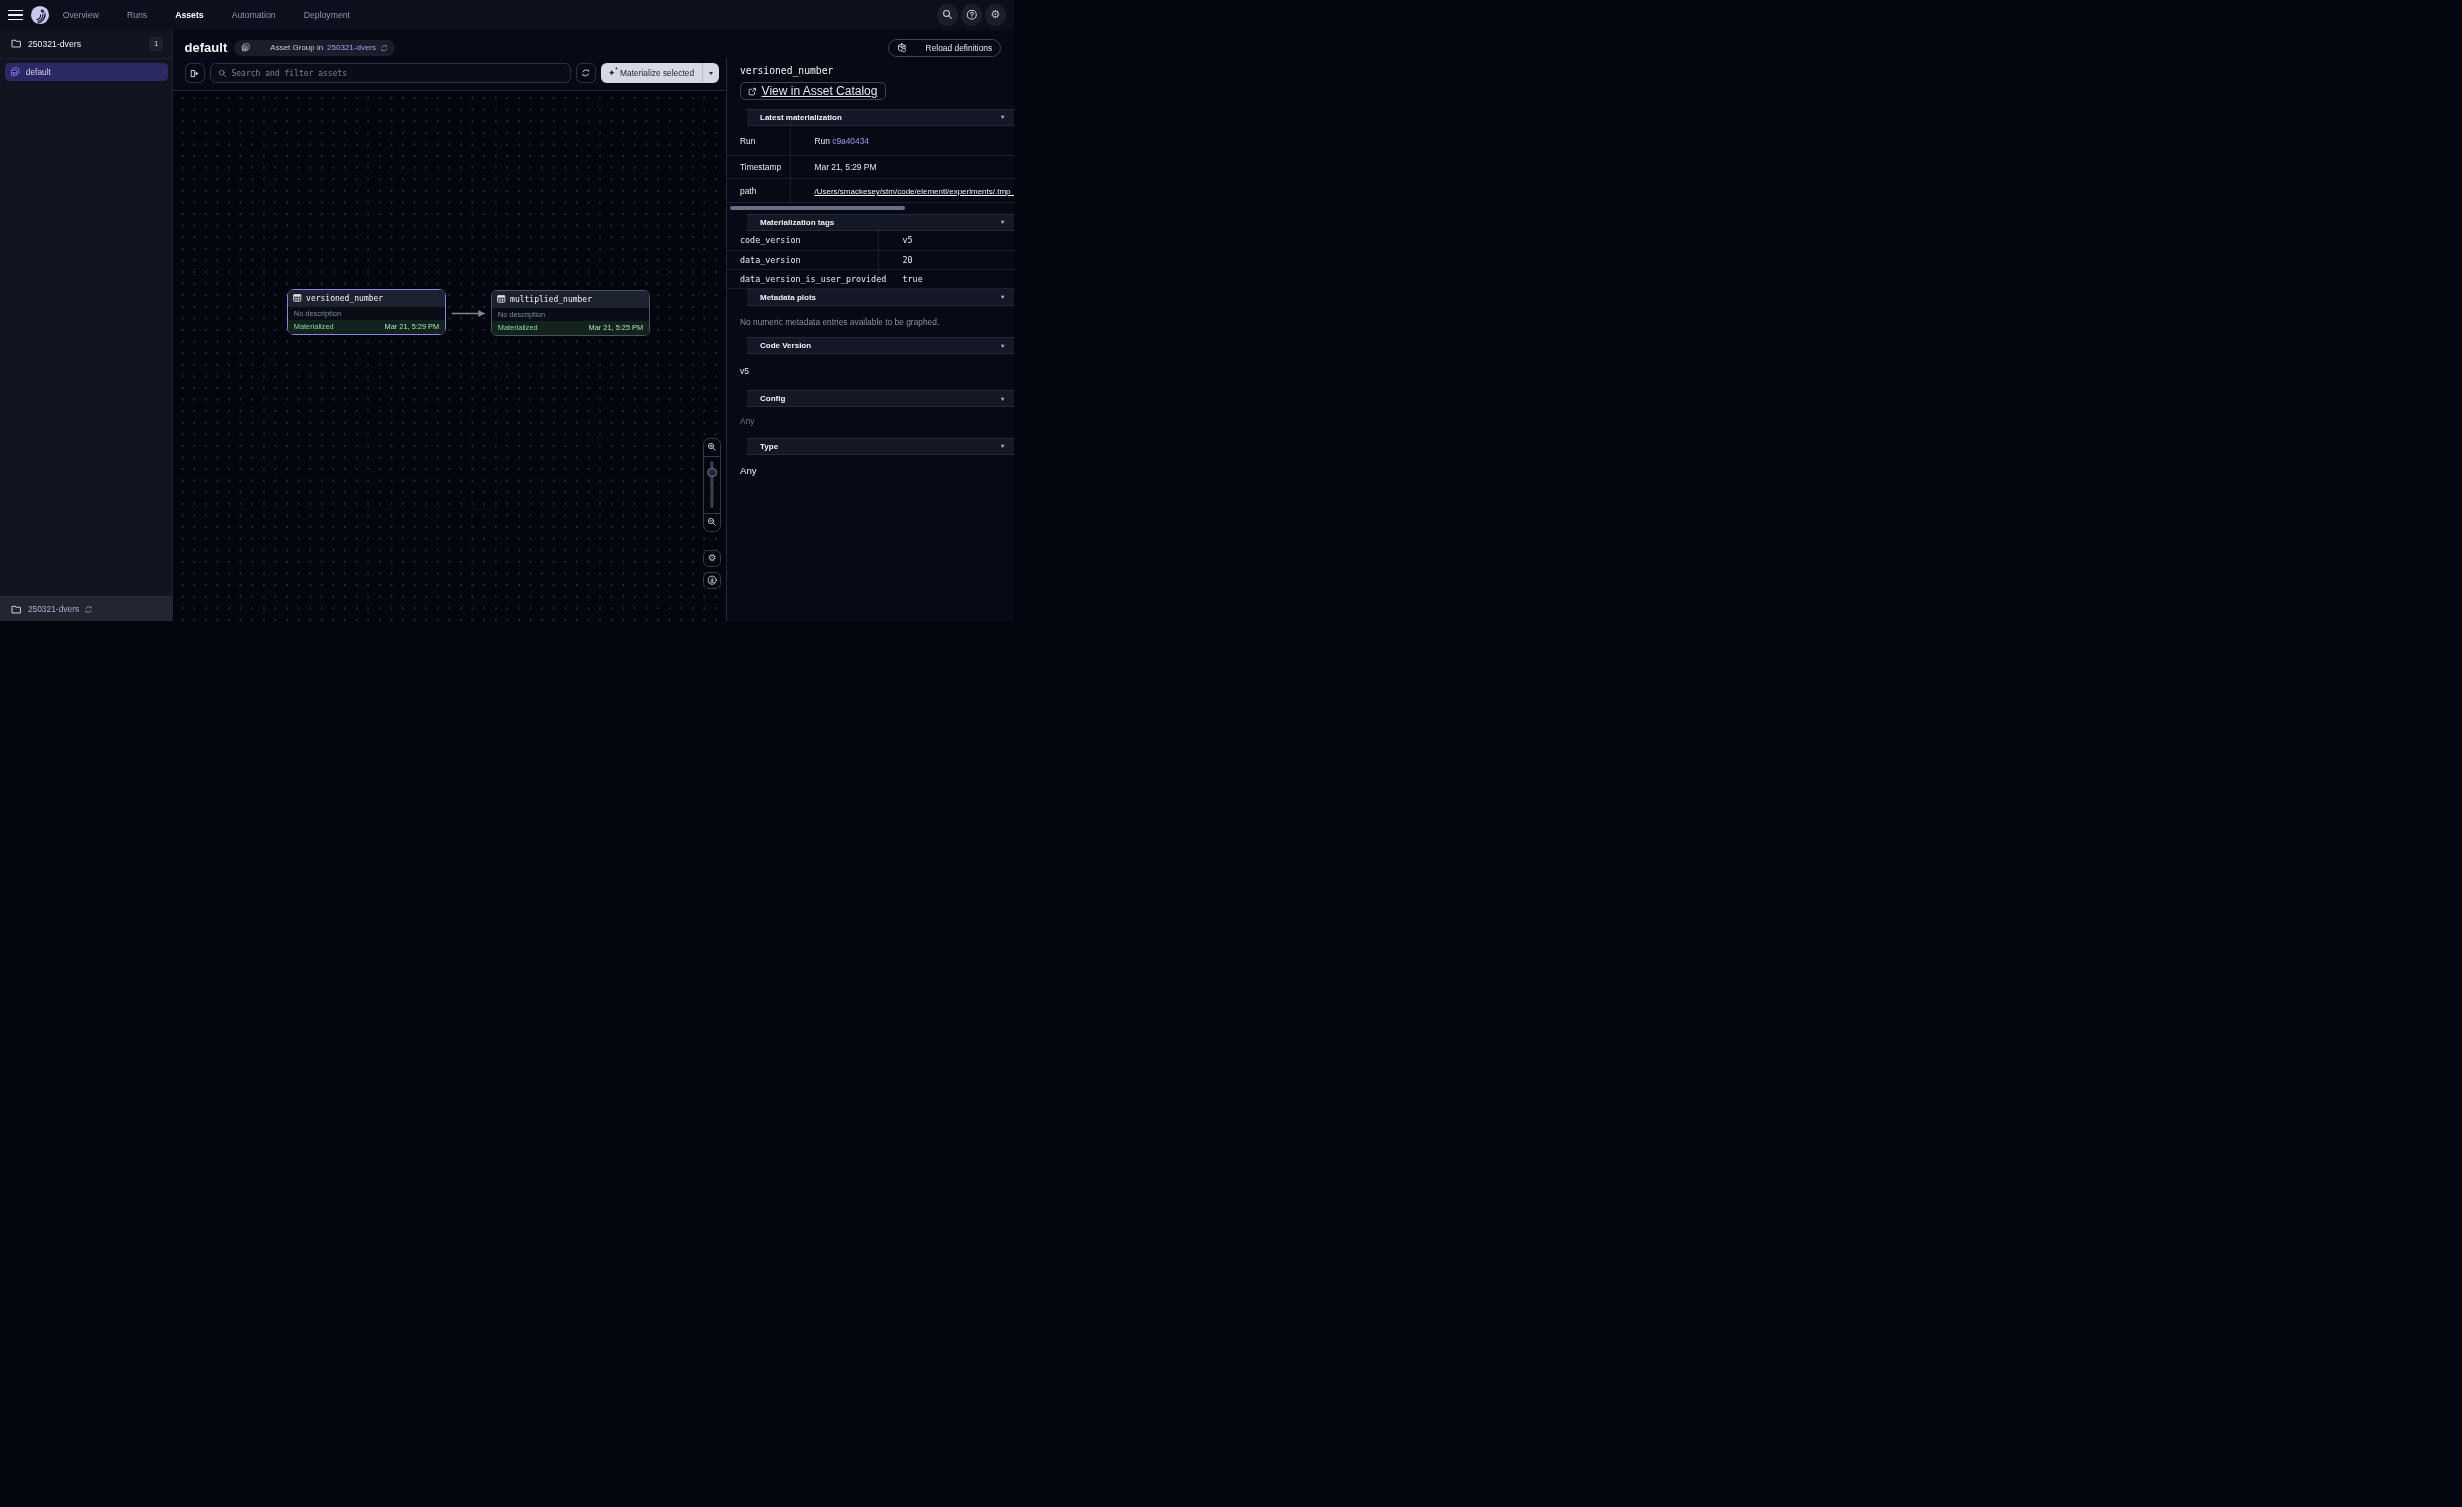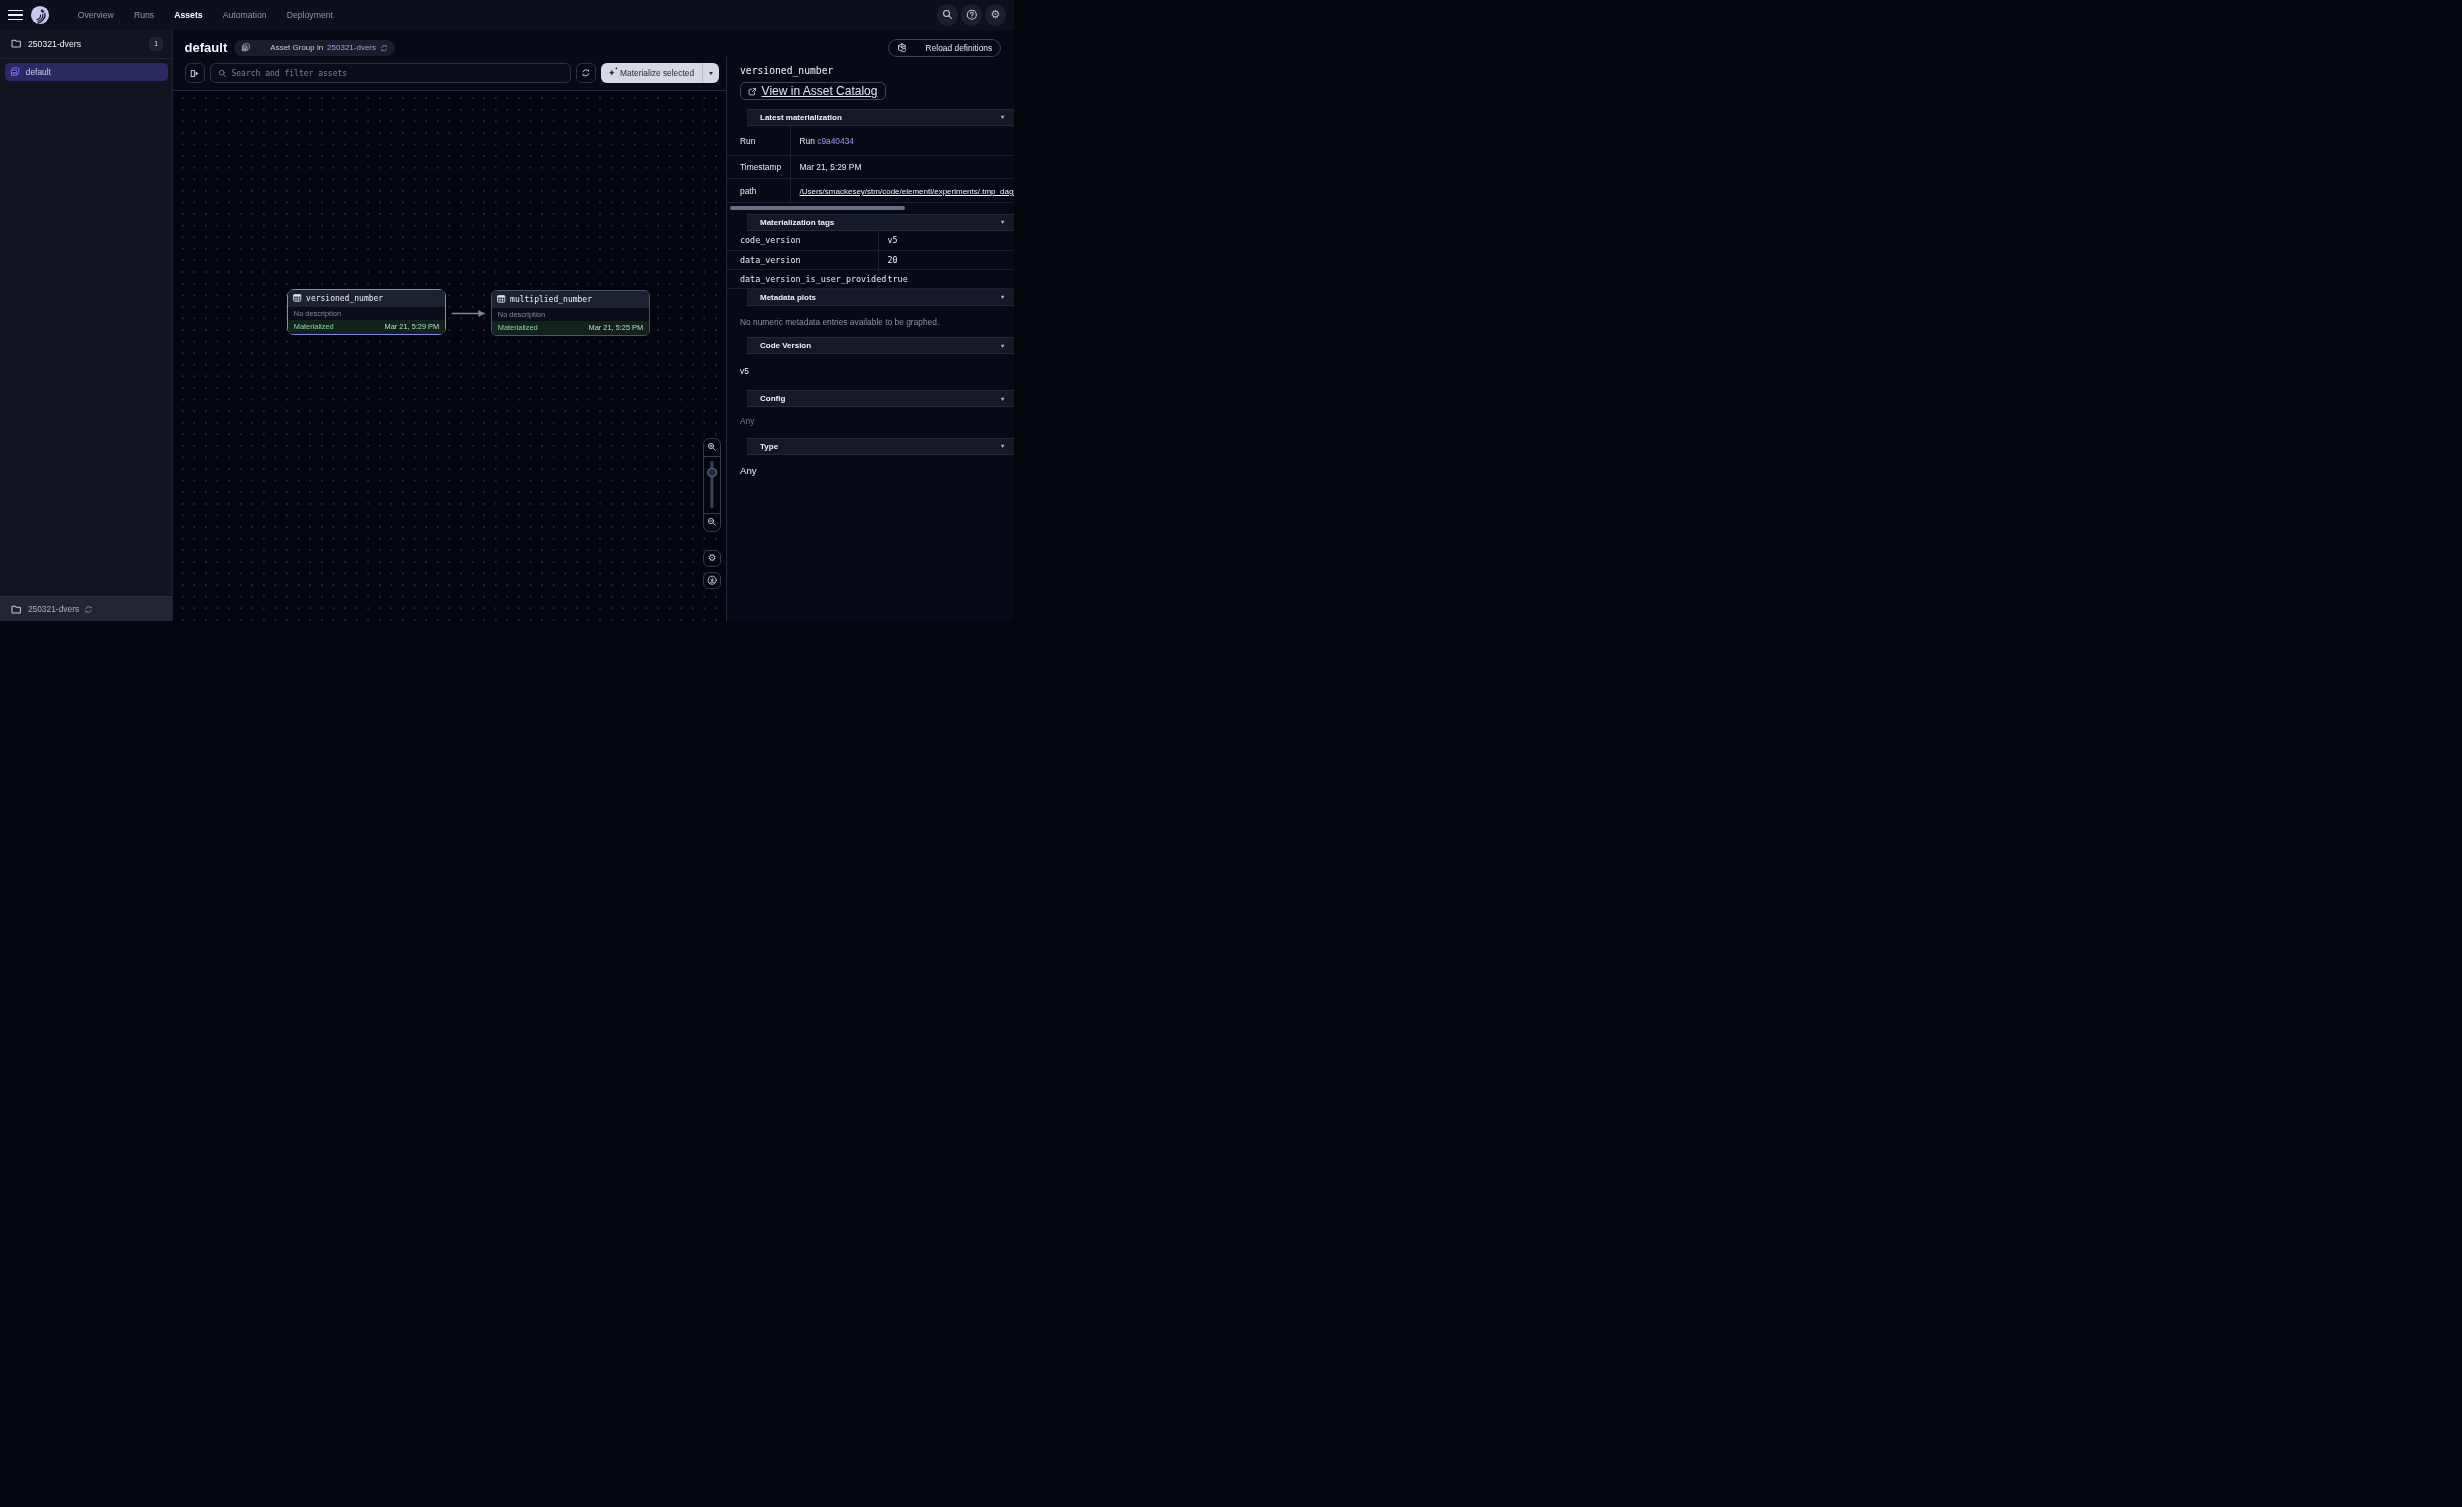--- a/index.html
+++ b/index.html
@@ -7,21 +7,21 @@
     font-family:"Liberation Sans", sans-serif; -webkit-font-smoothing:antialiased; }
   .mono { font-family:"DejaVu Sans Mono", monospace; }
 
   #root { width:1014px; height:621px; display:flex; flex-direction:column; }
 
   
   .topnav { height:30px; background:#0c0f1c; display:flex; align-items:center; flex:none; }
   .hamburger { width:14.2px; height:10.4px; margin-left:8.4px; display:flex; flex-direction:column; justify-content:space-between; cursor:pointer; }
   .hamburger span { display:block; height:1.6px; background:#f2f3f7; border-radius:0.6px; }
   .logo { width:20px; height:20px; margin-left:7.1px; flex:none; }
-  .nav-items { display:flex; align-items:center; margin-left:28px; gap:20px; }
+  .nav-items { display:flex; align-items:center; margin-left:13px; gap:28px; }
   .nav-item { font-size:8.7px; color:#8f96a8; cursor:pointer; }
   .nav-item.active { color:#ffffff; font-weight:bold; }
   .topnav-right { margin-left:auto; display:flex; align-items:center; gap:2.6px; margin-right:7.8px; }
   .круг, .nav-icon-btn { width:21.4px; height:21.4px; border-radius:50%; background:#1a1f2b; display:flex; align-items:center; justify-content:center; cursor:pointer; }
 
   
   .body-row { flex:1; display:flex; min-height:0; }
 
   
   .sidebar { width:173px; flex:none; background:#12151f; display:flex; flex-direction:column; border-right:0.6px solid #1d2230; }
@@ -103,21 +103,21 @@
   .rpanel { width:288px; flex:none; border-left:0.6px solid #232938; display:flex; flex-direction:column; background:#070a14; overflow:hidden; }
   .rp-title { font-family:"DejaVu Sans Mono", monospace; font-size:9.7px; color:#f2f3f6; padding:8.4px 0 0 13px; }
   .rp-viewbtn { margin:6.5px 0 9px 13px; height:17.5px; width:fit-content; border:0.6px solid #3c4454; border-radius:5.2px; display:flex; align-items:center; gap:4.5px; padding:0 7.1px; cursor:pointer; }
   .rp-viewbtn .txt { font-size:12px; color:#e2e5ec;text-decoration:underline; }
   .rp-band { height:17px; background:#151927; border-top:0.6px solid #232938; border-bottom:0.6px solid #232938; display:flex; align-items:center; padding:0 8.4px 0 13px; cursor:pointer;margin-left:20px; }
   .rp-band .lbl { font-size:8px; font-weight:bold; color:#f0f2f6; }
   .rp-band .caret { margin-left:auto; color:#b3b9c6; font-size:5.8px; }
   table.kv { border-collapse:collapse; width:100%; table-layout:fixed; }
   table.kv td { border-bottom:0.6px solid #1a1f2c; vertical-align:middle; font-size:8.4px; color:#e9ebf1; }
   table.kv td.k { border-right:0.6px solid #1a1f2c; padding-left:13px; }
-  table.kv td.v { padding-left:9px; overflow:hidden; white-space:nowrap; }
+  table.kv td.v { padding-left:24px; overflow:hidden; white-space:nowrap; }
   .runlink { color:#9f96ee; cursor:pointer; }
   .pathlink { color:#f0f2f6; text-decoration:underline; font-size:8px; cursor:pointer; }
   .hscroll { height:3.9px; background:#667084; border-radius:1.9px; margin:2.6px 0 3.9px 2.6px; width:175px; cursor:pointer; }
   .rp-empty { font-size:8.4px; color:#8a92a4; padding:10.4px 0 10.4px 13px; }
   .rp-val { font-size:8.4px; color:#eef0f4; padding:11.6px 0 14.2px 13px; }
   .rp-val.dim { color:#6e7787; padding:9px 0 11.6px 13px; }
   .rp-val.big { font-size:9.7px; padding:10.4px 0 13px 13px; }
 
   svg .ic-stroke { stroke:#c6cbd6; fill:none; stroke-width:1.6; stroke-linecap:round; stroke-linejoin:round; }
   svg .ic-dim    { stroke:#8a93a6; fill:none; stroke-width:1.5; stroke-linecap:round; stroke-linejoin:round; }

